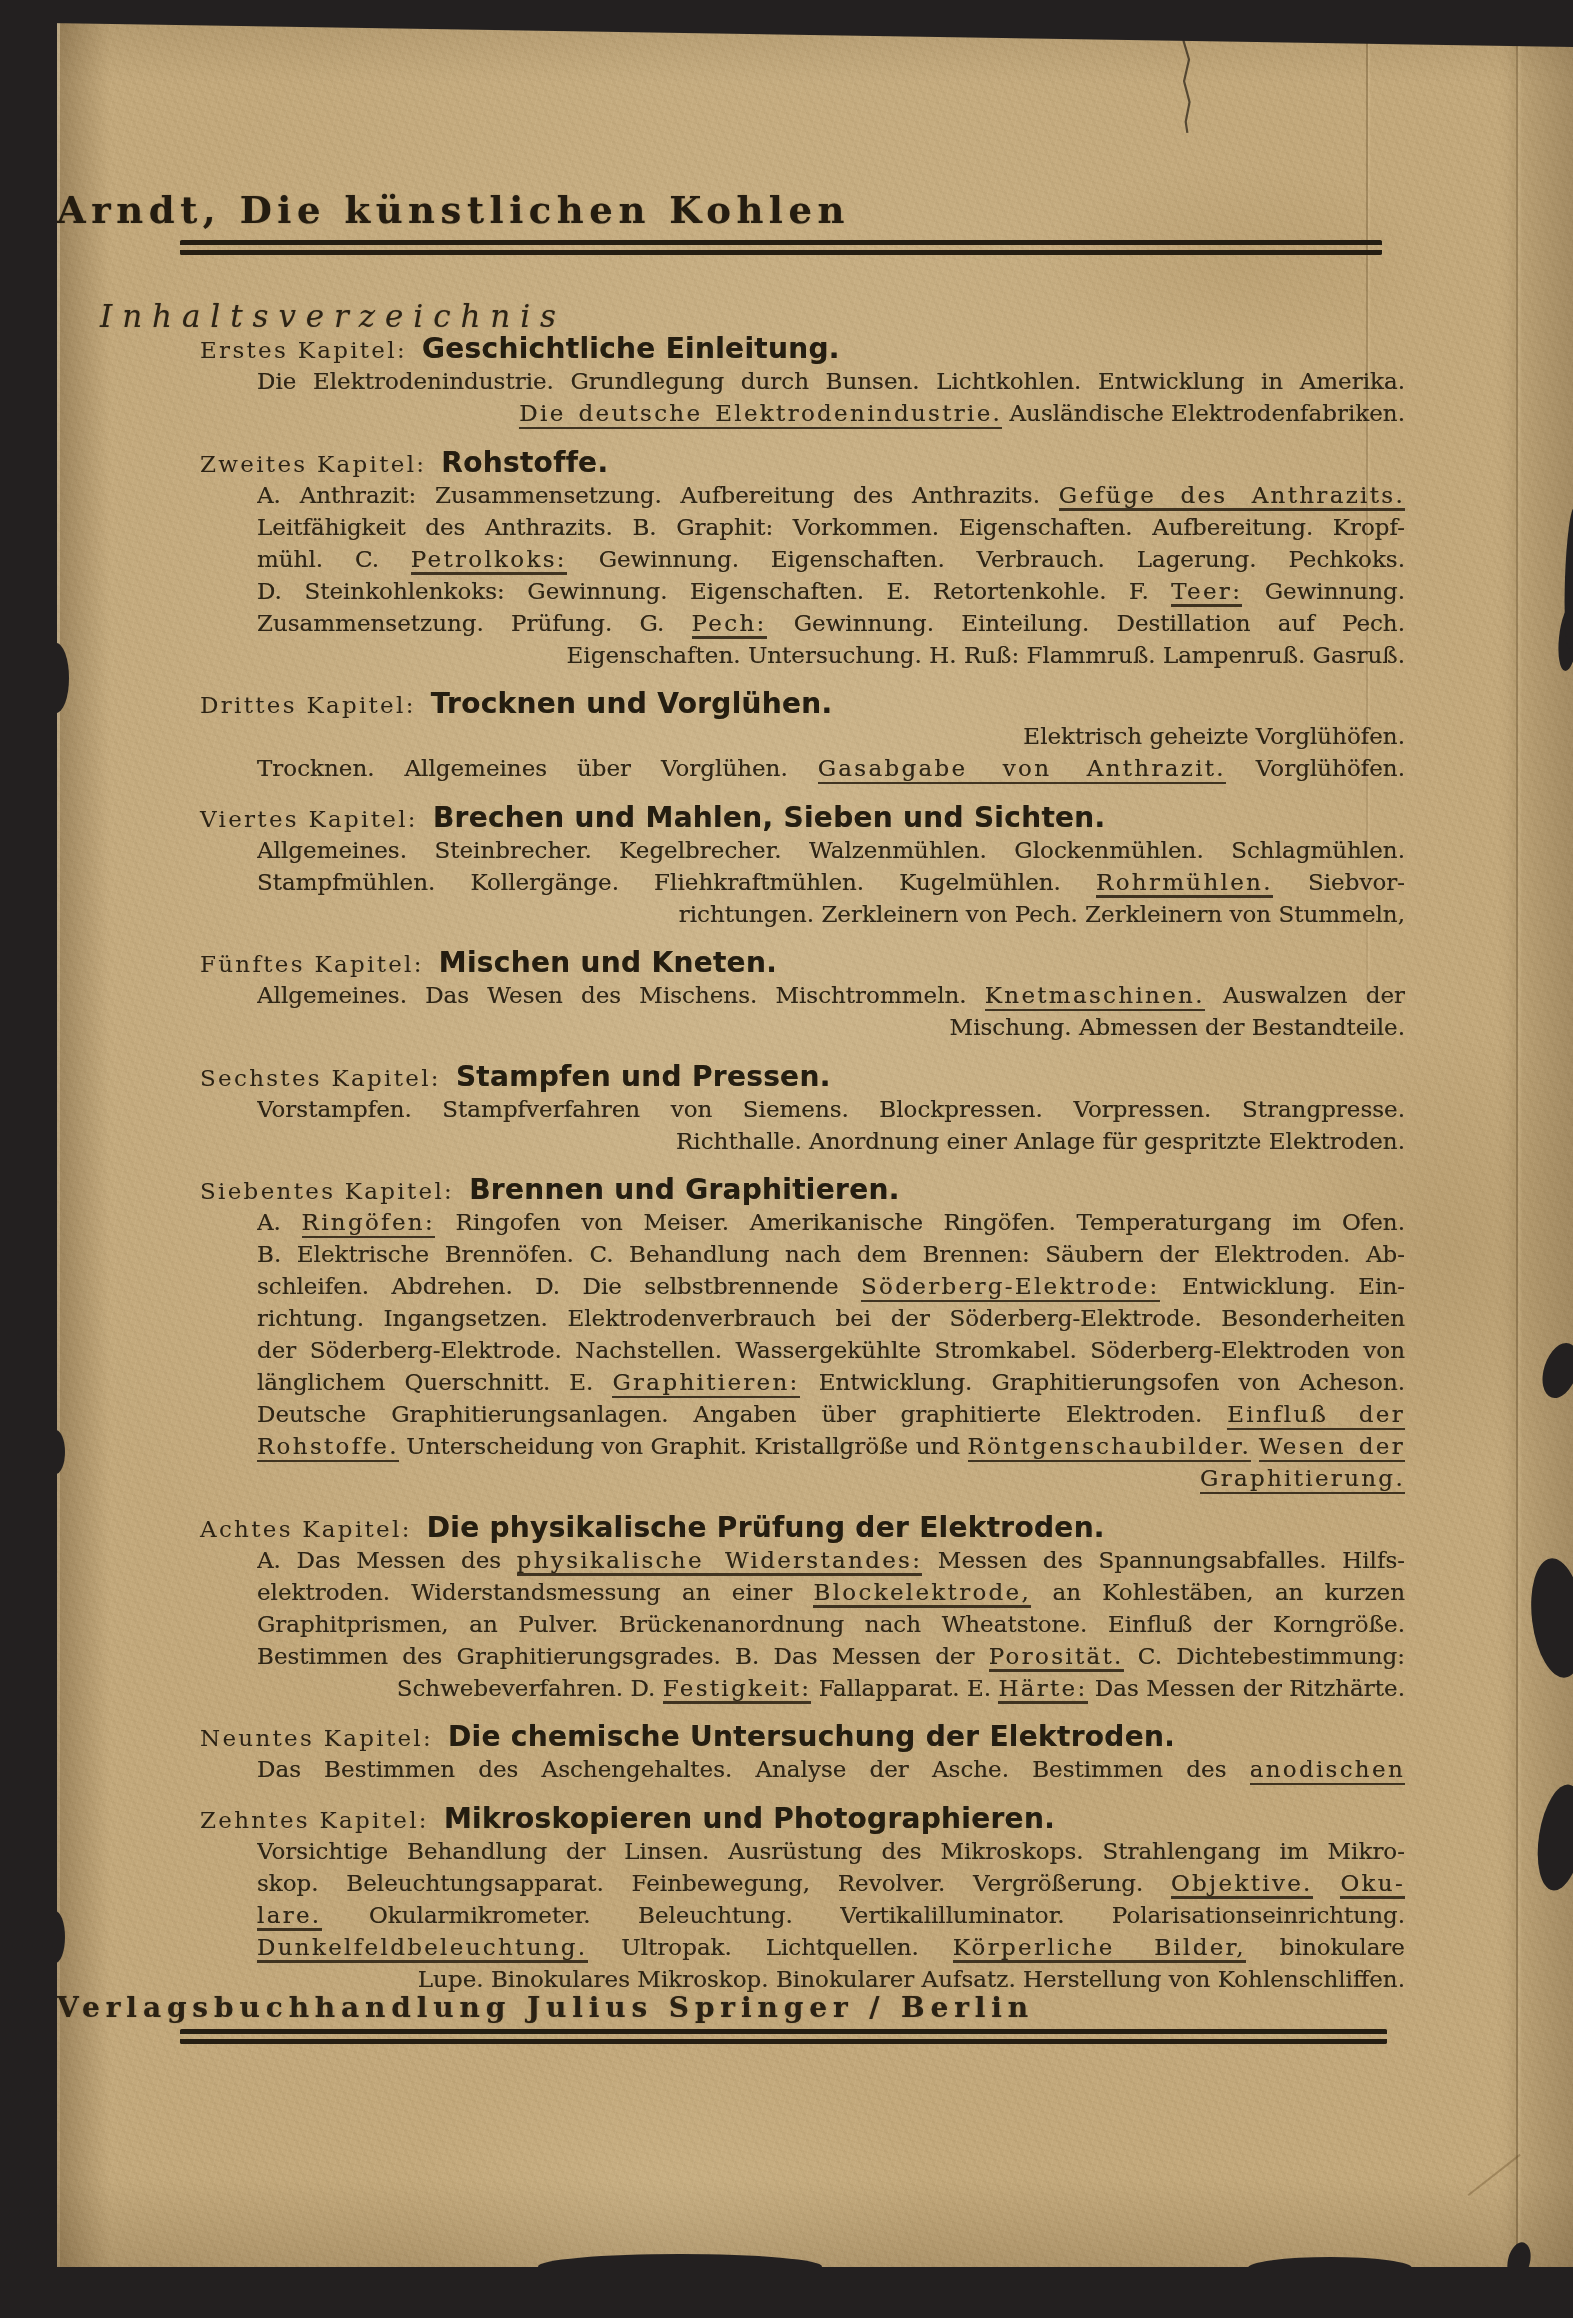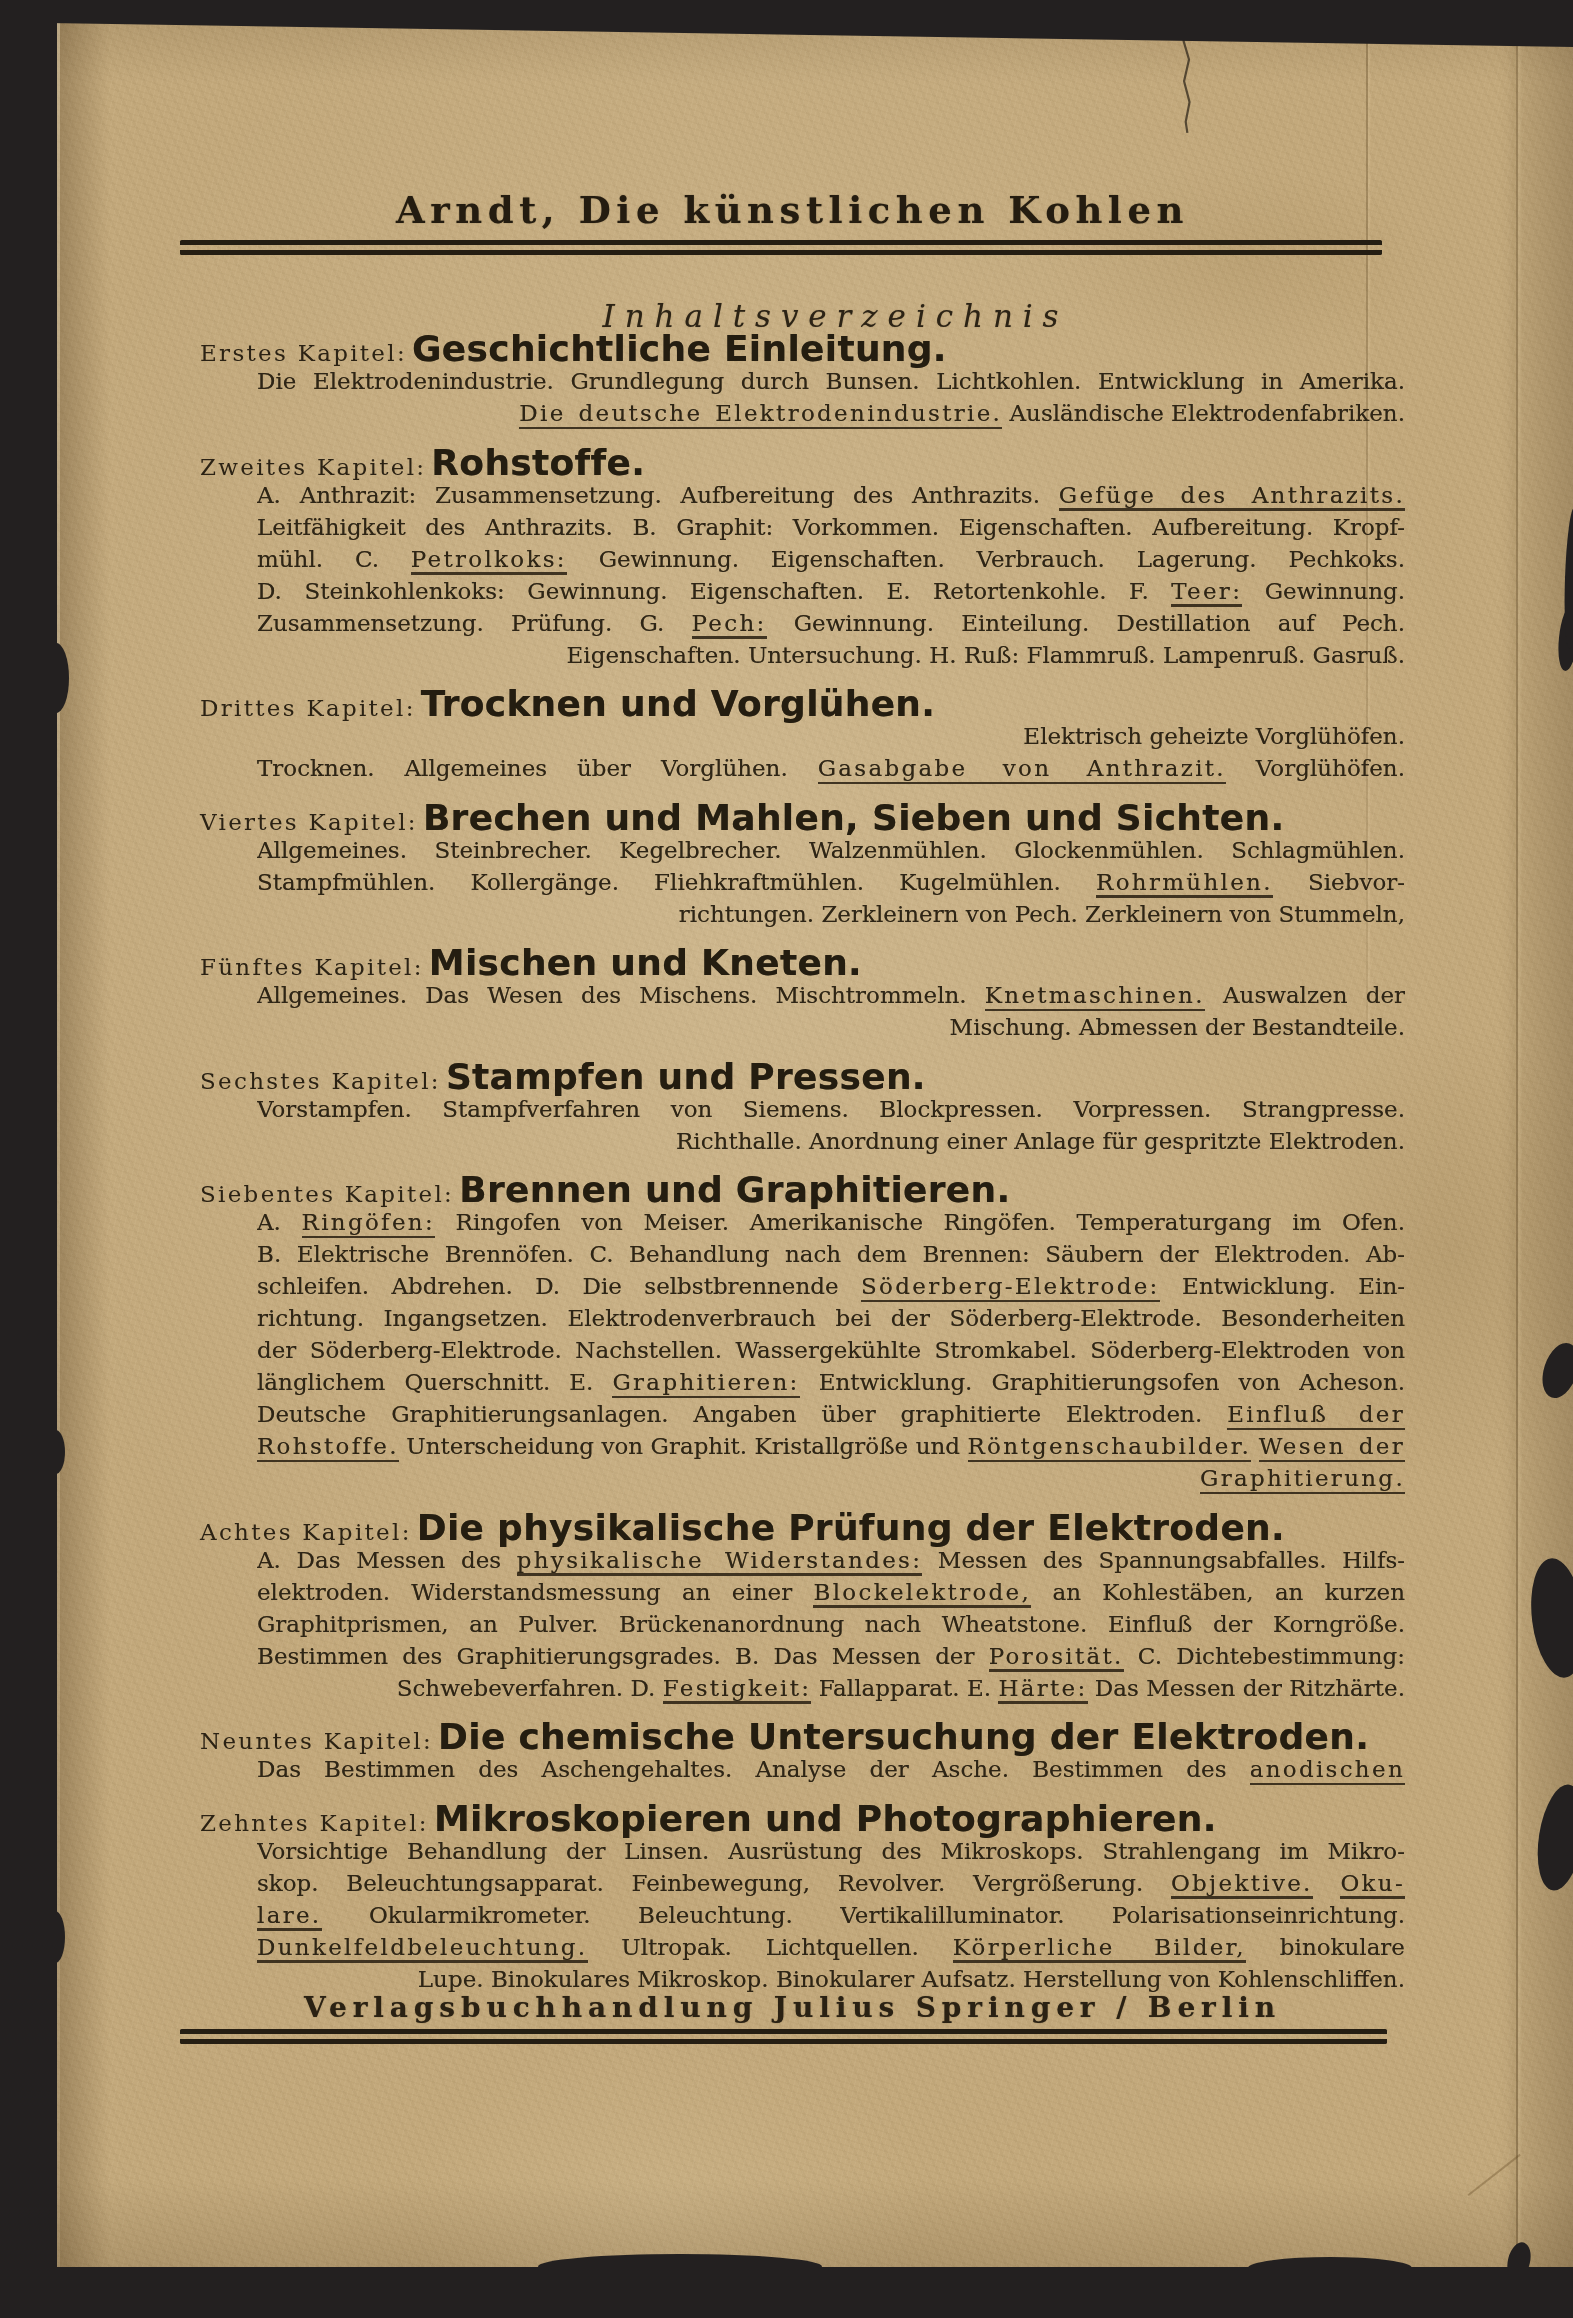--- a/index.html
+++ b/index.html
@@ -49,37 +49,37 @@
   .blot-r3{left:1475px;top:1543px;width:52px;height:120px;transform:rotate(-7deg);}
   .blot-r4{left:1482px;top:1769px;width:44px;height:107px;transform:rotate(9deg);}
   .blot-r5{left:1508px;top:492px;width:14px;height:142px;transform:rotate(2deg);}
   .notch-l1{left:-14px;top:628px;width:26px;height:70px;}
   .notch-l2{left:-11px;top:1415px;width:18.6px;height:44px;}
   .notch-l3{left:-12px;top:1896px;width:19.7px;height:52px;}
   .bump-b1{left:481px;top:2239px;width:284px;height:25px;border-radius:50%;}
   .bump-b2{left:1191px;top:2242px;width:164px;height:22px;border-radius:50%;}
   .bump-b3{left:1451px;top:2227px;width:22px;height:38px;transform:rotate(14deg);}
   
-  .centerline{position:absolute;left:0;width:1471px;text-align:center;}
+  .centerline{position:absolute;left:0;width:1471px;}
   .book-title{top:173px;font-size:37px;font-weight:700;letter-spacing:0.15em;
     color:#241c10;text-shadow:0 0 1.1px rgba(50,40,20,.5);}
   .rule2{position:absolute;left:123px;width:1202px;height:14.8px;
     background:linear-gradient(#241d12 0 5.5px, rgba(0,0,0,0) 5.5px 10.4px, #241d12 10.4px 14px);
     border-radius:1.6px;}
   .rule-top{top:225px;}
   .rule-bottom{top:2014px;width:1207px;}
   .toc-heading{top:283px;font-size:31px;font-style:italic;letter-spacing:0.32em;
     color:#2c2315;text-shadow:0 0 1.1px rgba(50,40,20,.4);margin-left:43px;}
   #chapters{position:absolute;left:143px;top:318px;width:1202px;}
   .chapter{margin-top:17.5px;}
   .chapter:first-child{margin-top:0;}
   .chap-head{line-height:32px;height:32px;white-space:nowrap;}
   .chap-label{font-size:23px;letter-spacing:0.10em;color:#2b2214;}
-  .chap-title{font-family:"DejaVu Sans", sans-serif;font-weight:700;font-size:36px;
-    letter-spacing:0.3px;color:#241d10;margin-left:5px;text-shadow:0 0 0.5px rgba(40,32,16,.6);}
+  .chap-title{font-family:"DejaVu Sans", sans-serif;font-weight:700;font-size:28px;
+    letter-spacing:0.3px;color:#241d10;margin-left:15px;text-shadow:0 0 0.5px rgba(40,32,16,.6);}
   .chap-body{margin-left:57px;width:1148px;font-size:23px;color:#2e2516;
     text-shadow:0 0 0.5px rgba(54,43,22,.55);}
   .line{line-height:32px;height:32px;overflow:hidden;}
   .line.j{text-align:justify;text-align-last:justify;}
   .line.l{text-align:right;white-space:nowrap;}
   .u{letter-spacing:0.10em;word-spacing:0.14em;
     border-bottom:3.3px solid rgba(44,34,19,.88);padding-bottom:0.5px;}
   .imprint{top:1976px;font-size:28px;font-weight:700;letter-spacing:0.21em;
     color:#2a2113;text-shadow:0 0 1.1px rgba(50,40,20,.5);}
   .crack-svg{position:absolute;left:1121px;top:4.4px;}

